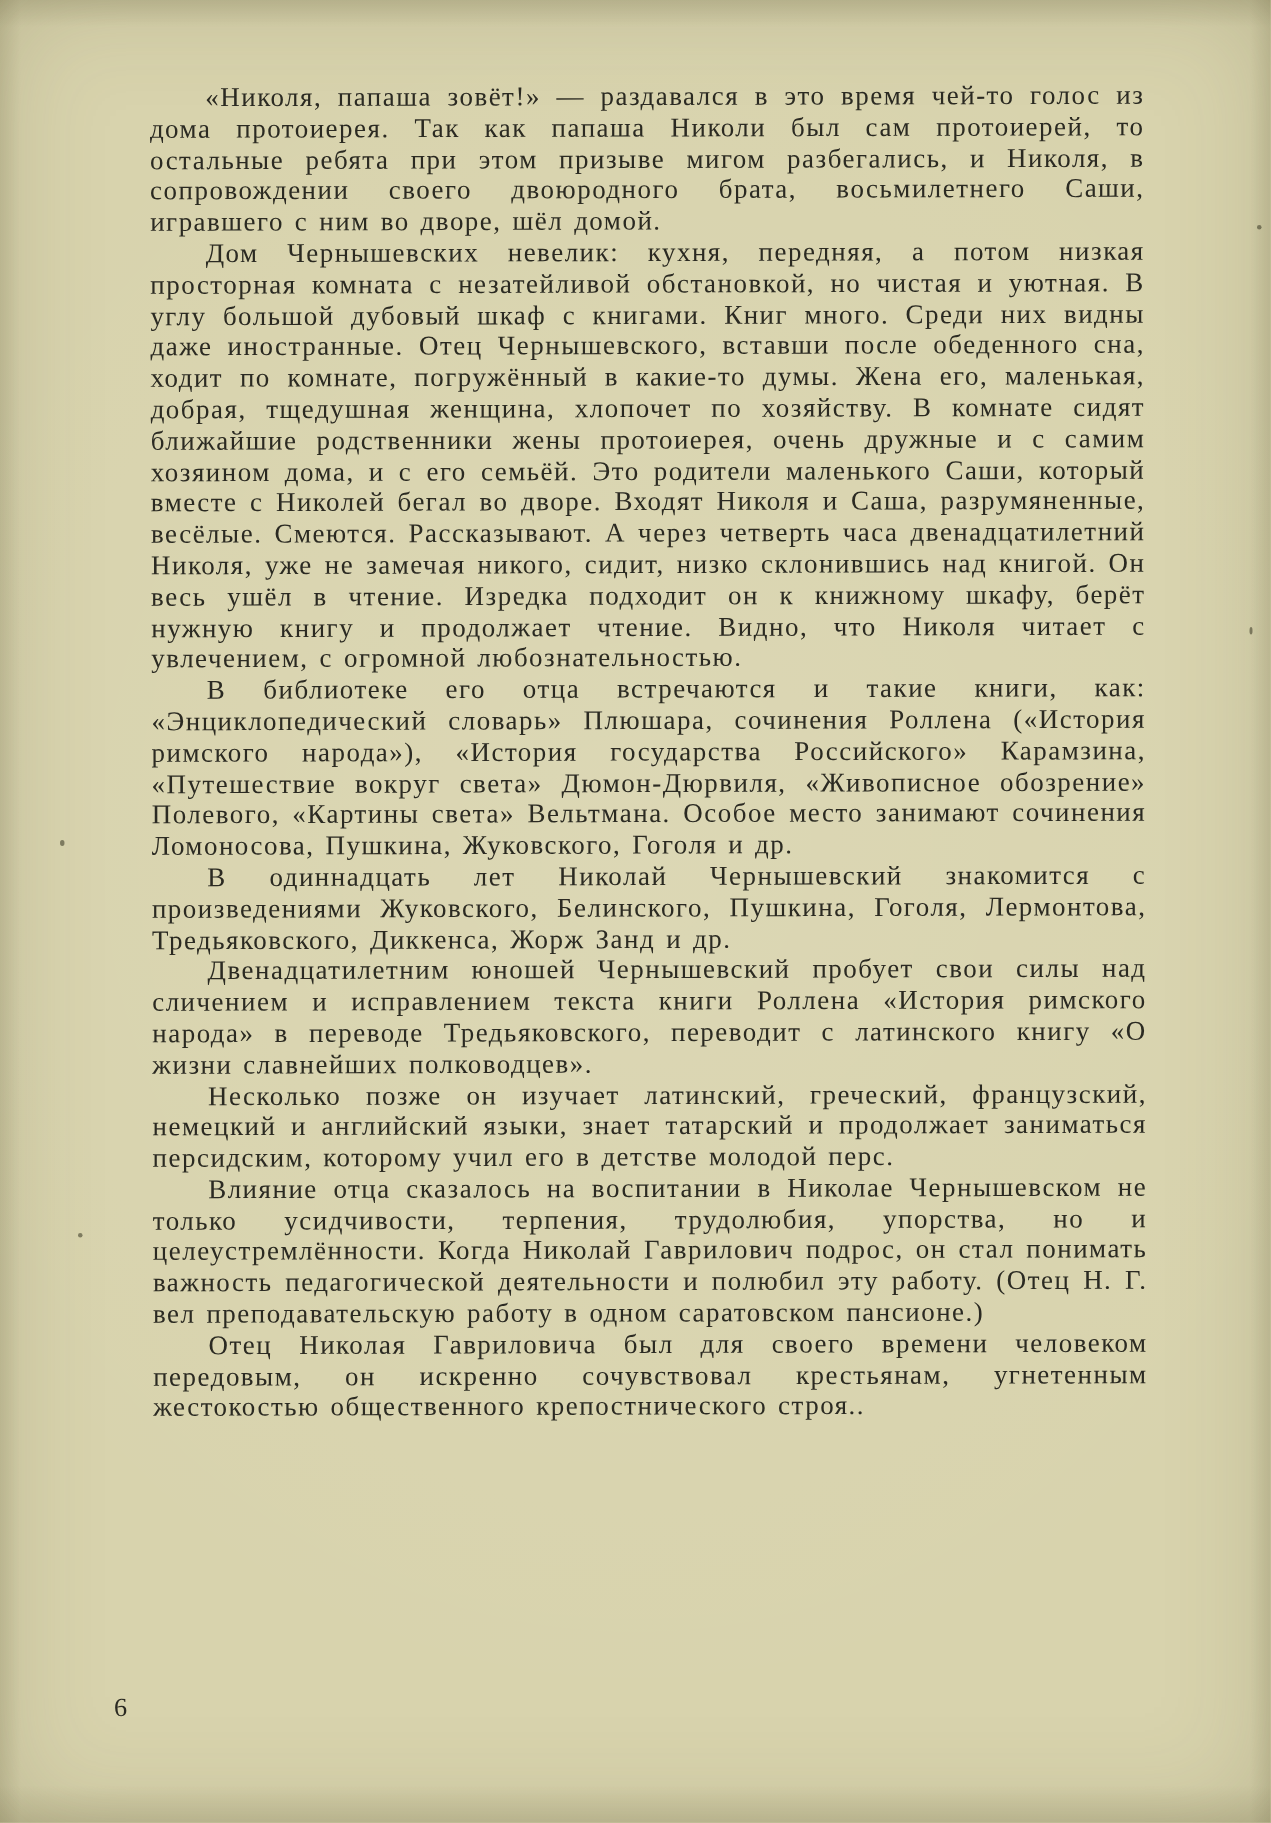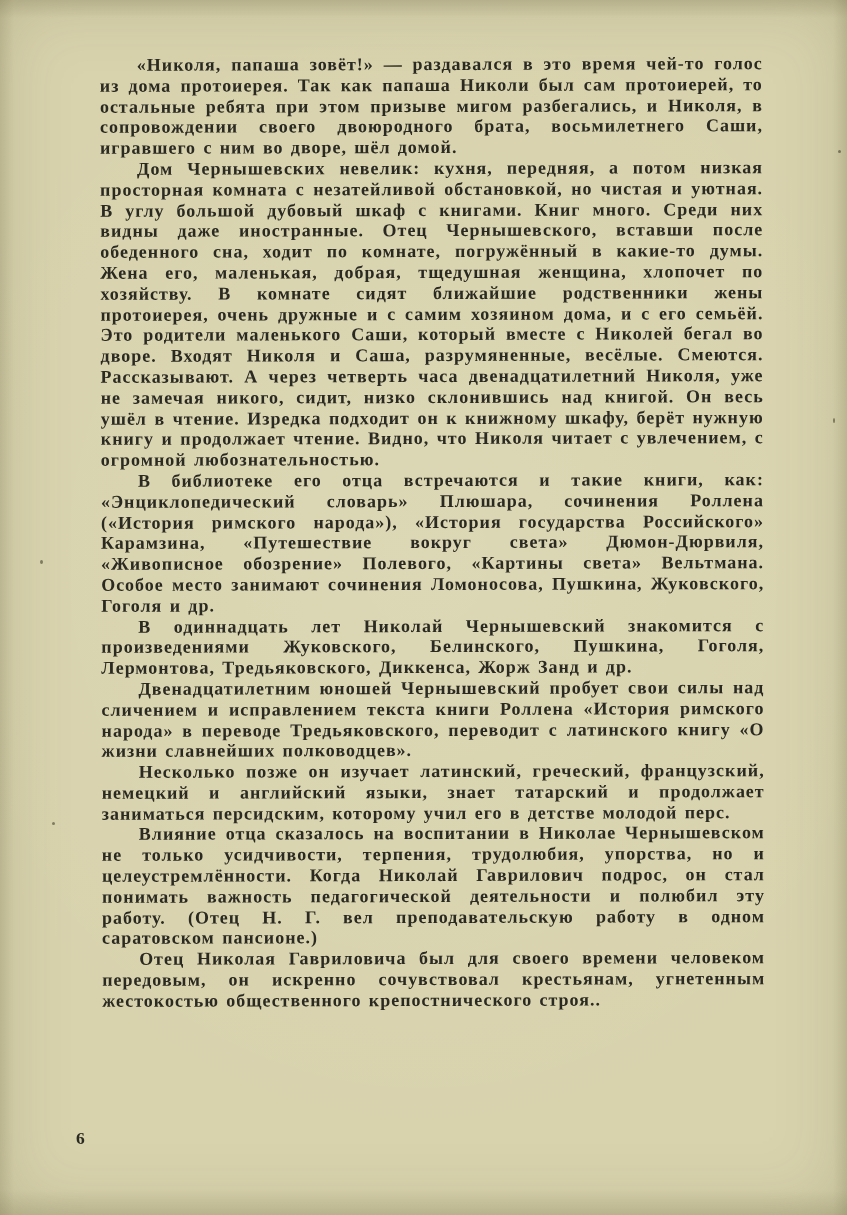--- a/index.html
+++ b/index.html
@@ -15,21 +15,20 @@
   }
   .scan{
     position:relative;
     width:847px;height:1215px;
     background:
       radial-gradient(ellipse 90% 70% at 50% 46%, rgba(255,255,250,0.10), rgba(0,0,0,0) 70%),
       linear-gradient(180deg, rgba(90,84,48,0.18) 0px, rgba(90,84,48,0.0) 18px, rgba(90,84,48,0.0) 1190px, rgba(90,84,48,0.16) 1215px),
       linear-gradient(90deg, rgba(90,84,48,0.14) 0px, rgba(90,84,48,0.0) 14px, rgba(90,84,48,0.0) 833px, rgba(90,84,48,0.14) 847px),
       var(--paper);
     box-shadow: inset 0 0 70px rgba(92,86,50,0.22);
-    font-weight: bold;
   }
   .text-block{
     position:absolute;
     left:101px; top:54px;
     width:663px;
     transform:rotate(-0.15deg);
     color:var(--ink);
     font-size:18px;
     line-height:20.8px;
     text-align:justify;

